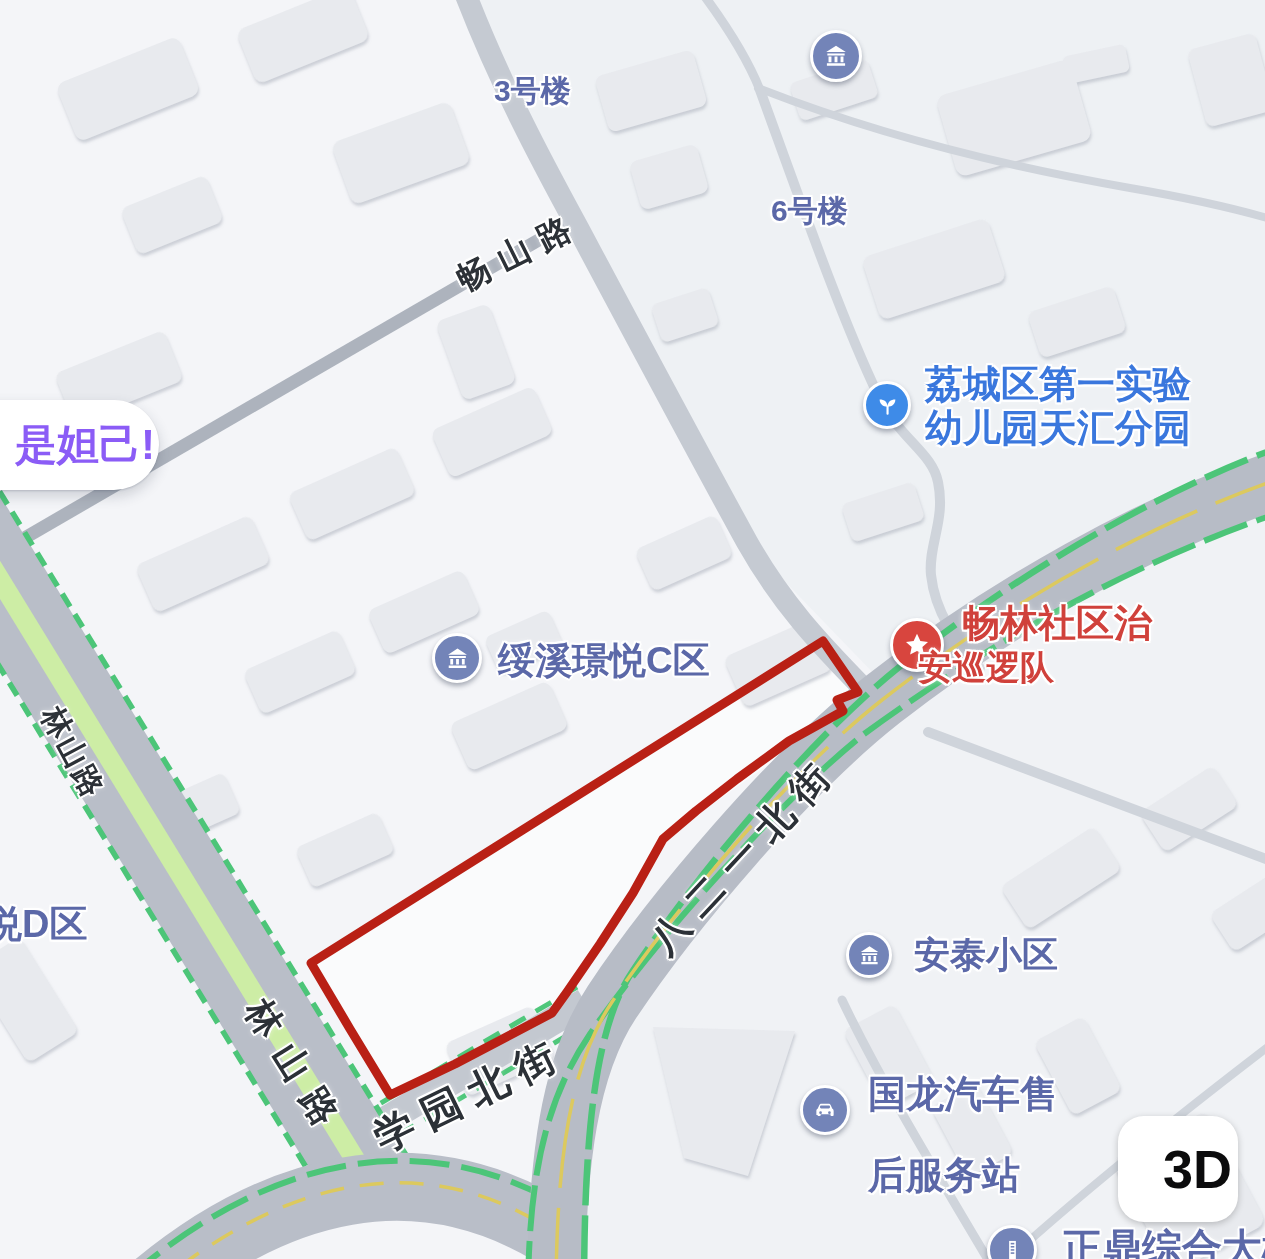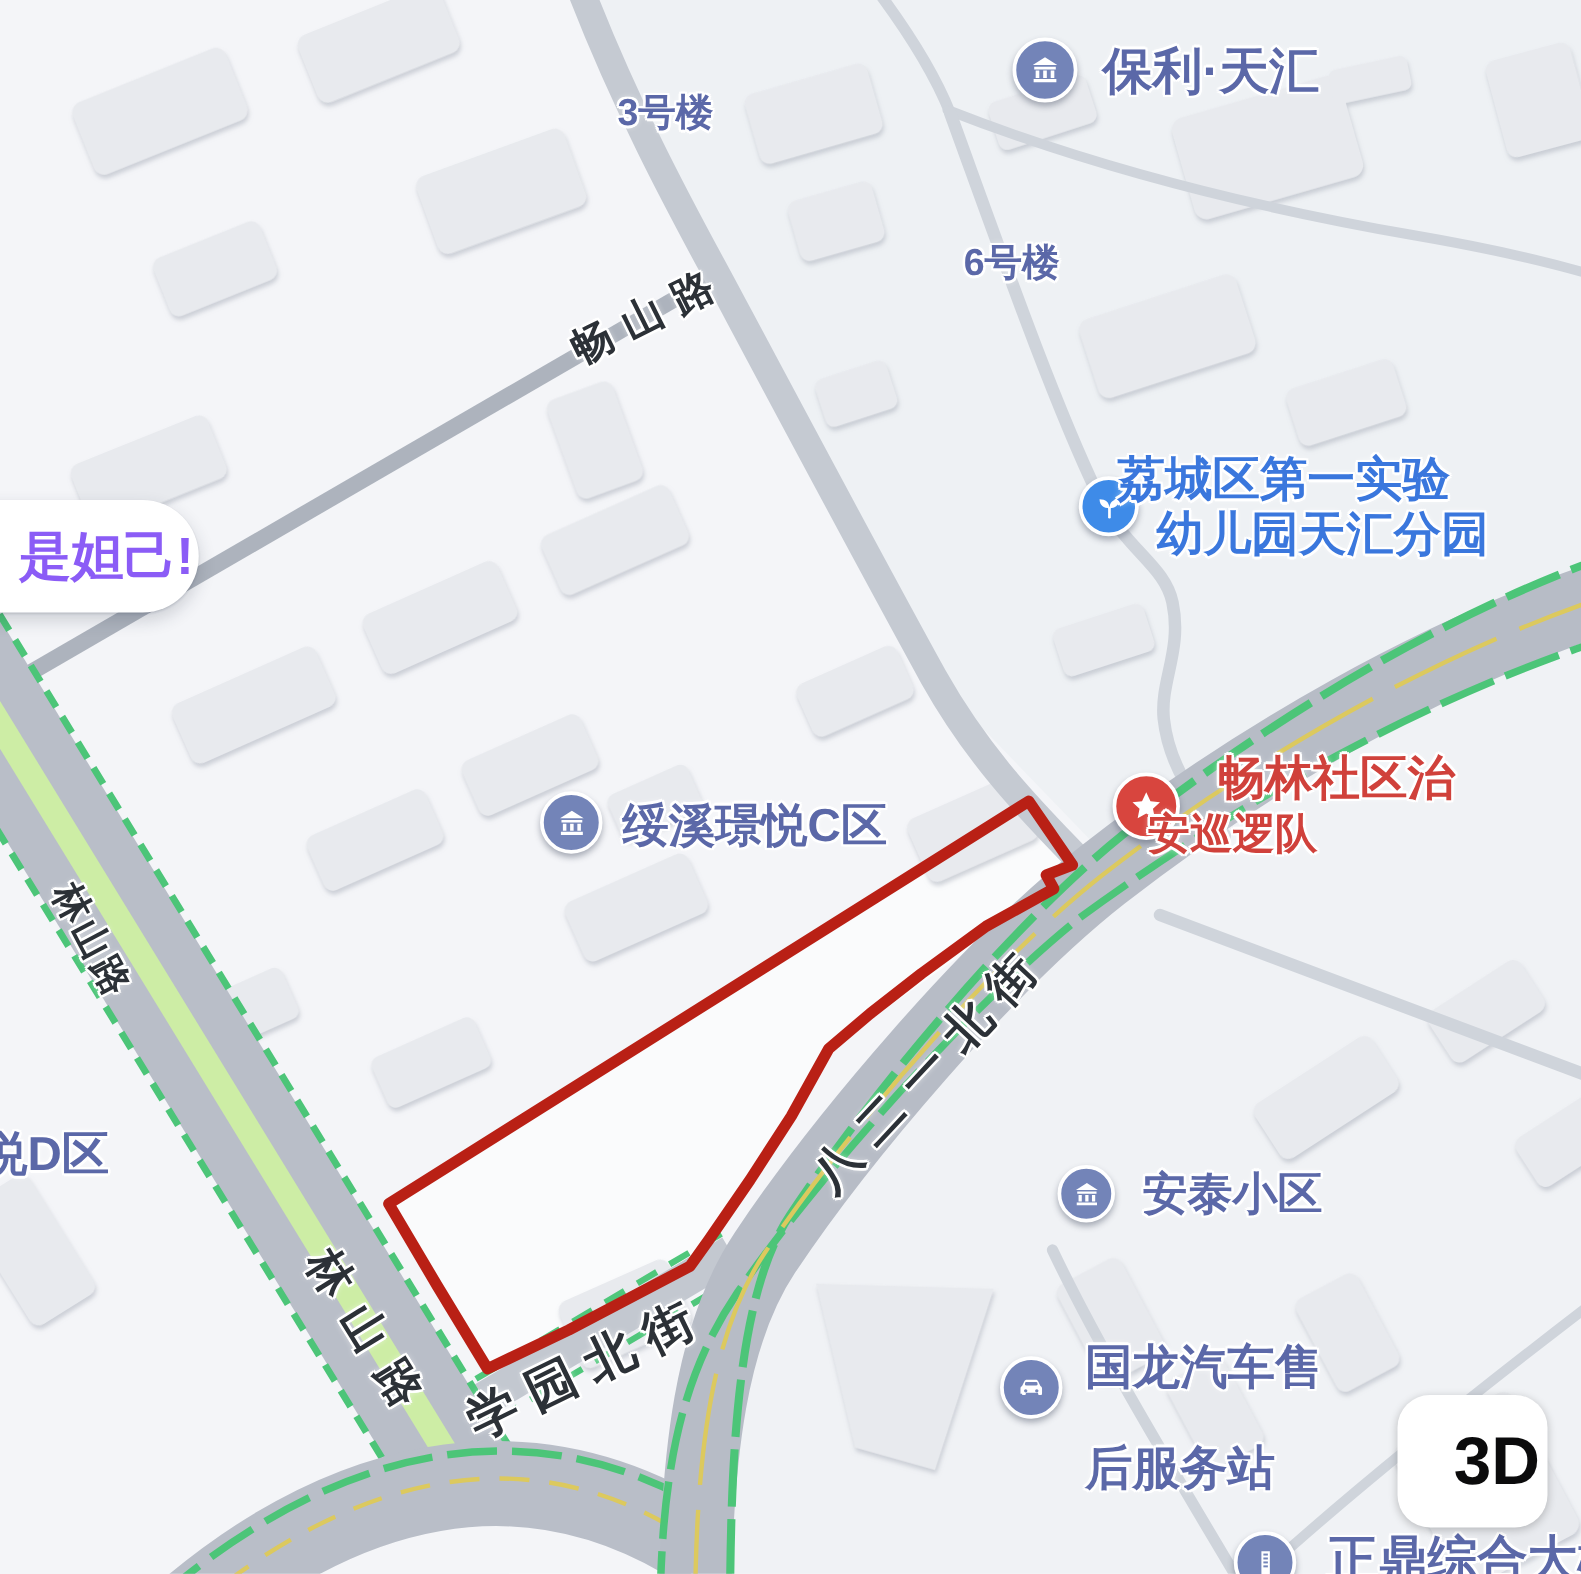--- a/index.html
+++ b/index.html
@@ -163,38 +163,37 @@
 
   <div class="lbl blue-lbl halo vcenter" style="left:494px;top:47px;font-size:30px;margin-top:44px;">3号楼</div>
   <div class="lbl blue-lbl halo vcenter" style="left:747px;top:211px;font-size:30px;padding-left:24px;">6号楼</div>
   <div class="lbl blue-lbl halo vcenter" style="left:-16px;top:924px;font-size:38px;">悦D区</div>
 
   <div class="pin pin-slate" style="left:836px;top:56px;width:52px;height:52px;">
     <svg width="28" height="28" viewBox="0 0 24 24" fill="#fff">
         <path d="M12 3.2 3.6 8.6h16.8L12 3.2zM4.6 9.8h14.8v1.8H4.6zM5.6 12.4h2.5v5H5.6zm5.15 0h2.5v5h-2.5zm5.15 0h2.5v5h-2.5zM4.2 18.2h15.6v2.2H4.2z"></path>
       </svg>
   </div>
-  <div class="lbl blue-lbl halo vcenter" style="left:882px;top:57px;font-size:40px;">保利·天汇</div>
 
   <div class="pin pin-blue" style="left:887px;top:405px;width:48px;height:48px;">
     <svg width="27" height="27" viewBox="0 0 24 24" fill="#fff">
         <rect x="11.1" y="12" width="1.9" height="8.2" rx=".9"></rect>
         <path d="M12 13C12 8.9 9.3 6.6 5 6.6c.1 4.2 2.9 6.4 7 6.4z"></path>
         <path d="M12 13c0-4.1 2.7-6.4 7-6.4-.1 4.2-2.9 6.4-7 6.4z"></path>
       </svg>
   </div>
-  <div class="lbl bright-lbl halo vcenter" style="left:894px;top:384px;font-size:38px;">荔城区第一实验</div>
+  <div class="lbl bright-lbl halo vcenter" style="left:925px;top:384px;font-size:38px;">荔城区第一实验</div>
   <div class="lbl bright-lbl halo vcenter" style="left:925px;top:428px;font-size:38px;">幼儿园天汇分园</div>
 
   <div class="pin pin-red" style="left:917px;top:645px;width:54px;height:54px;">
     <svg width="30" height="30" viewBox="0 0 24 24" fill="#fff">
         <path d="M12 3l2.7 5.8 6.1.7-4.5 4.1 1.2 6L12 16.7l-5.5 2.9 1.2-6L3.2 9.5l6.1-.7z"></path>
       </svg>
   </div>
-  <div class="lbl red-lbl halo vcenter" style="left:962px;top:623px;font-size:38px;margin-left:12px;">畅林社区治</div>
+  <div class="lbl red-lbl halo vcenter" style="left:962px;top:623px;font-size:38px;">畅林社区治</div>
   <div class="lbl red-lbl halo vcenter" style="left:918px;top:667px;font-size:34px;">安巡逻队</div>
 
   <div class="pin pin-slate" style="left:457px;top:658px;width:50px;height:50px;">
     <svg width="27" height="27" viewBox="0 0 24 24" fill="#fff">
         <path d="M12 3.2 3.6 8.6h16.8L12 3.2zM4.6 9.8h14.8v1.8H4.6zM5.6 12.4h2.5v5H5.6zm5.15 0h2.5v5h-2.5zm5.15 0h2.5v5h-2.5zM4.2 18.2h15.6v2.2H4.2z"></path>
       </svg>
   </div>
   <div class="lbl blue-lbl halo vcenter" style="left:498px;top:660px;font-size:37px;">绥溪璟悦C区</div>
 
   <div class="pin pin-slate" style="left:869px;top:955px;width:46px;height:46px;">

